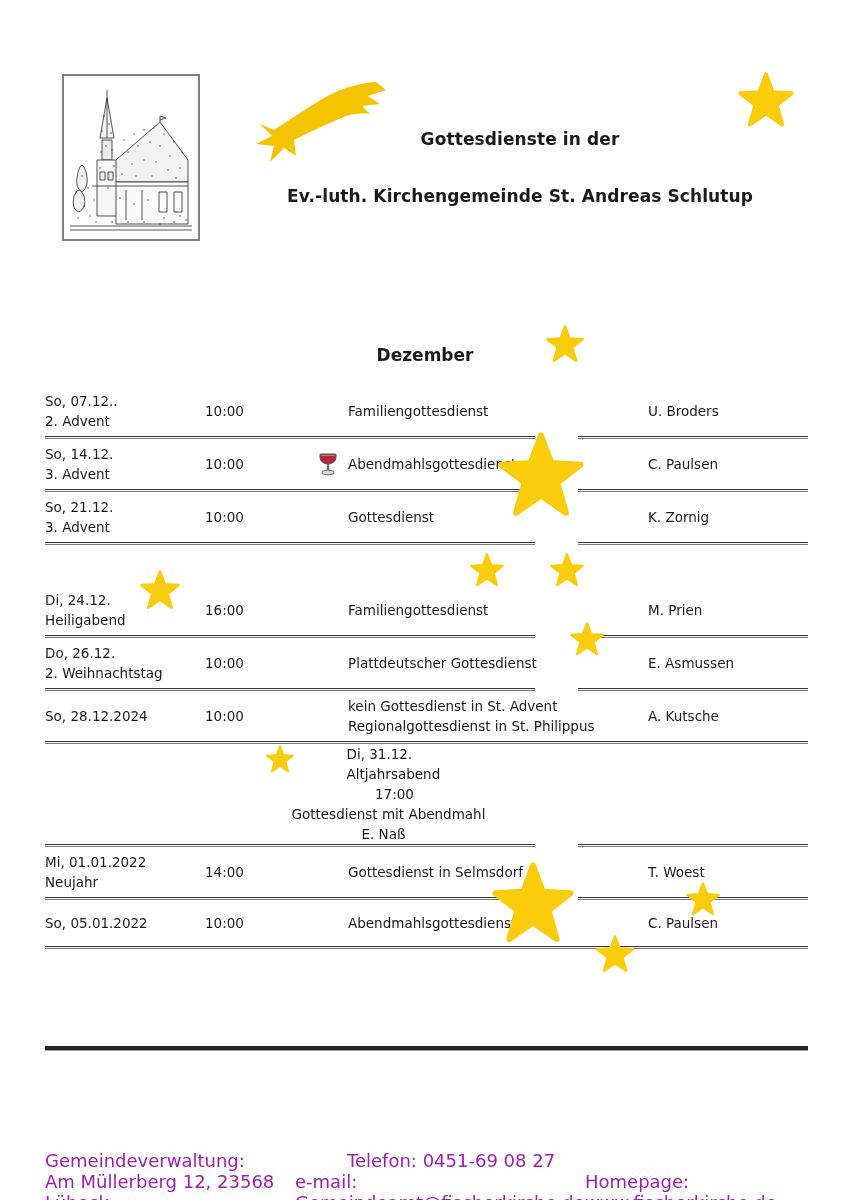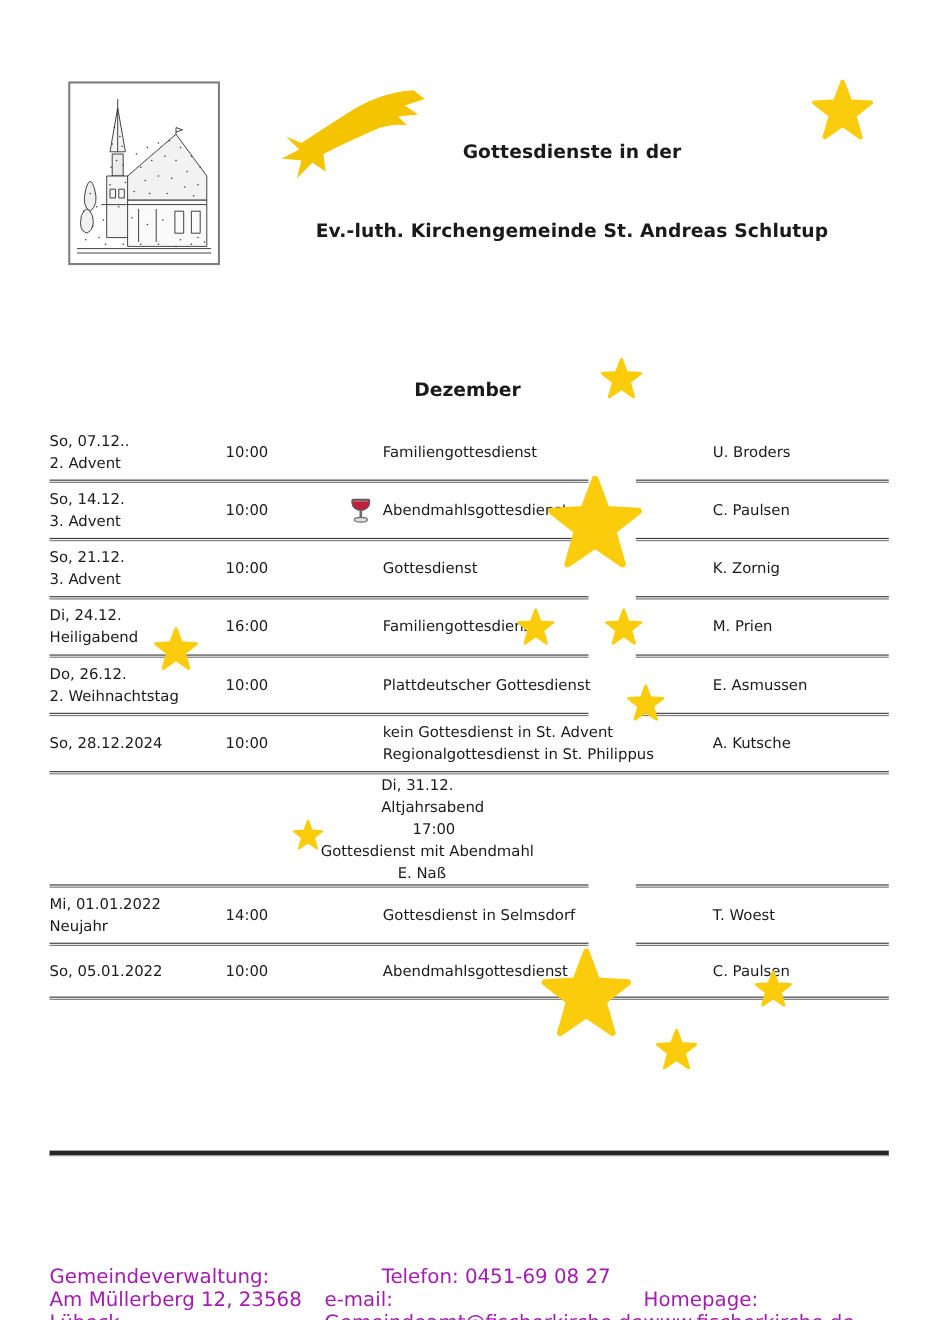--- a/index.html
+++ b/index.html
@@ -53,21 +53,21 @@
   .title-line1 {
     font-size: 17px;
     font-weight: bold;
     letter-spacing: 0.1px;
     line-height: 22px;
   }
   .title-line2 {
     font-size: 17px;
     font-weight: bold;
     letter-spacing: 0.1px;
-    margin-top: 49px;
+    margin-top: 35px;
     line-height: 22px;
   }
 
   
   .month-heading {
     position: absolute;
     left: 300px;
     top: 345px;
     width: 250px;
     text-align: center;
@@ -327,21 +327,21 @@
       <div class="cell c-icon"></div>
       <div class="cell c-event">
         <div>Gottesdienst</div>
       </div>
       <div class="cell c-pastor">K. Zornig</div>
     </div>
     <div class="rule-wrap">
       <div class="rule-left"></div>
       <div class="rule-right"></div>
     </div>
-    <div class="srow" style="min-height: 50px;">
+    <div class="srow" style="min-height: 50px; margin-top: 40px;">
       <div class="cell c-date">
         <div>Di, 24.12.</div>
         <div class="b">Heiligabend</div>
       </div>
       <div class="cell c-time">16:00</div>
       <div class="cell c-icon"></div>
       <div class="cell c-event">
         <div>Familiengottesdienst</div>
       </div>
       <div class="cell c-pastor">M. Prien</div>

